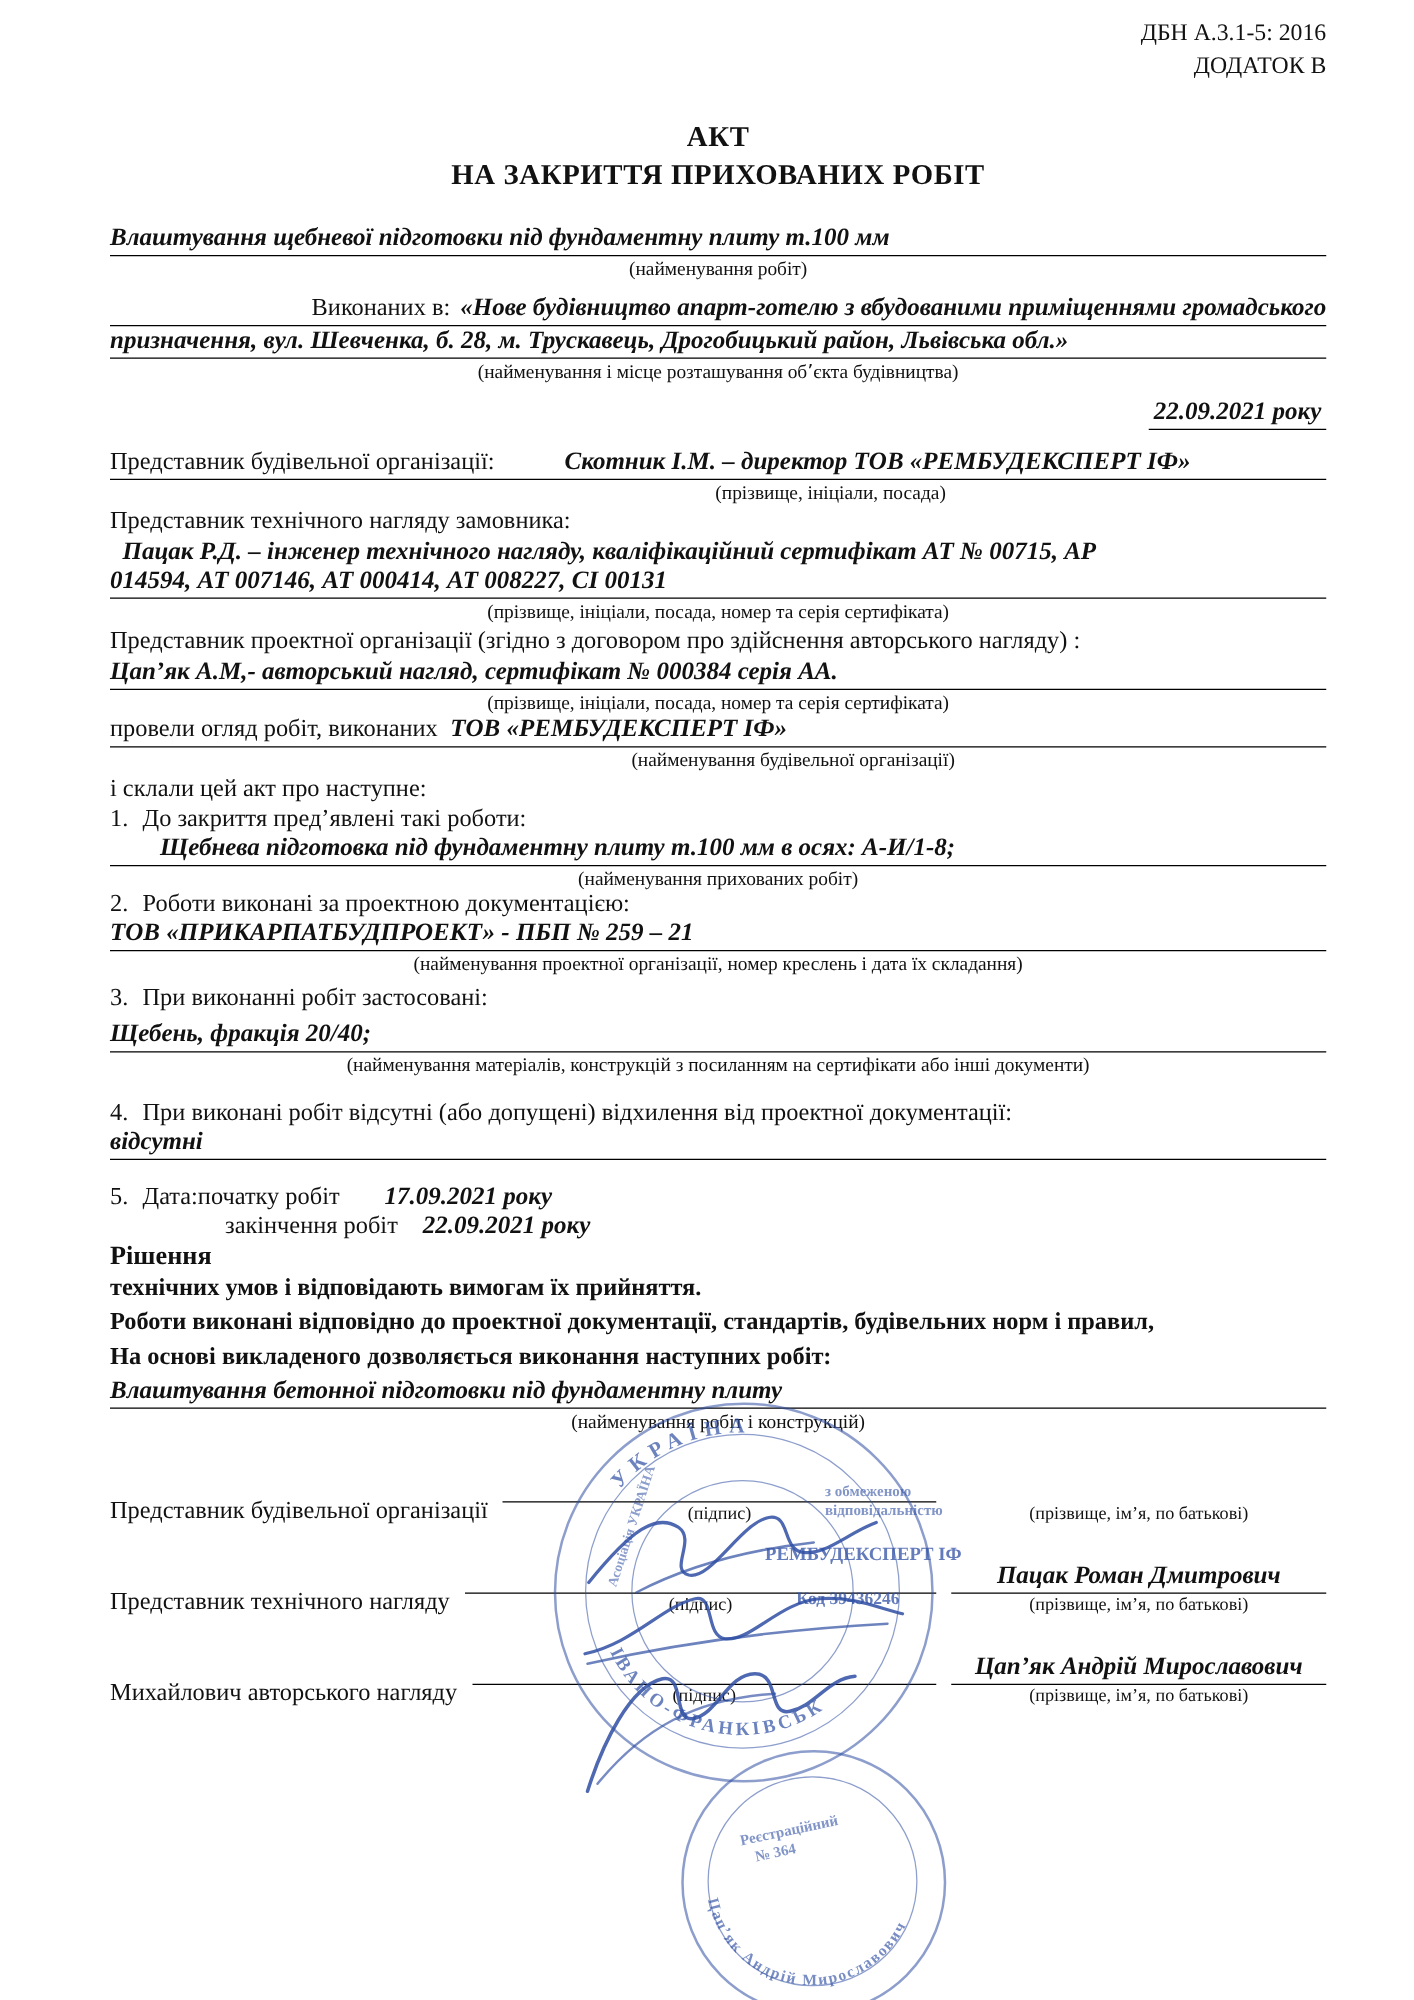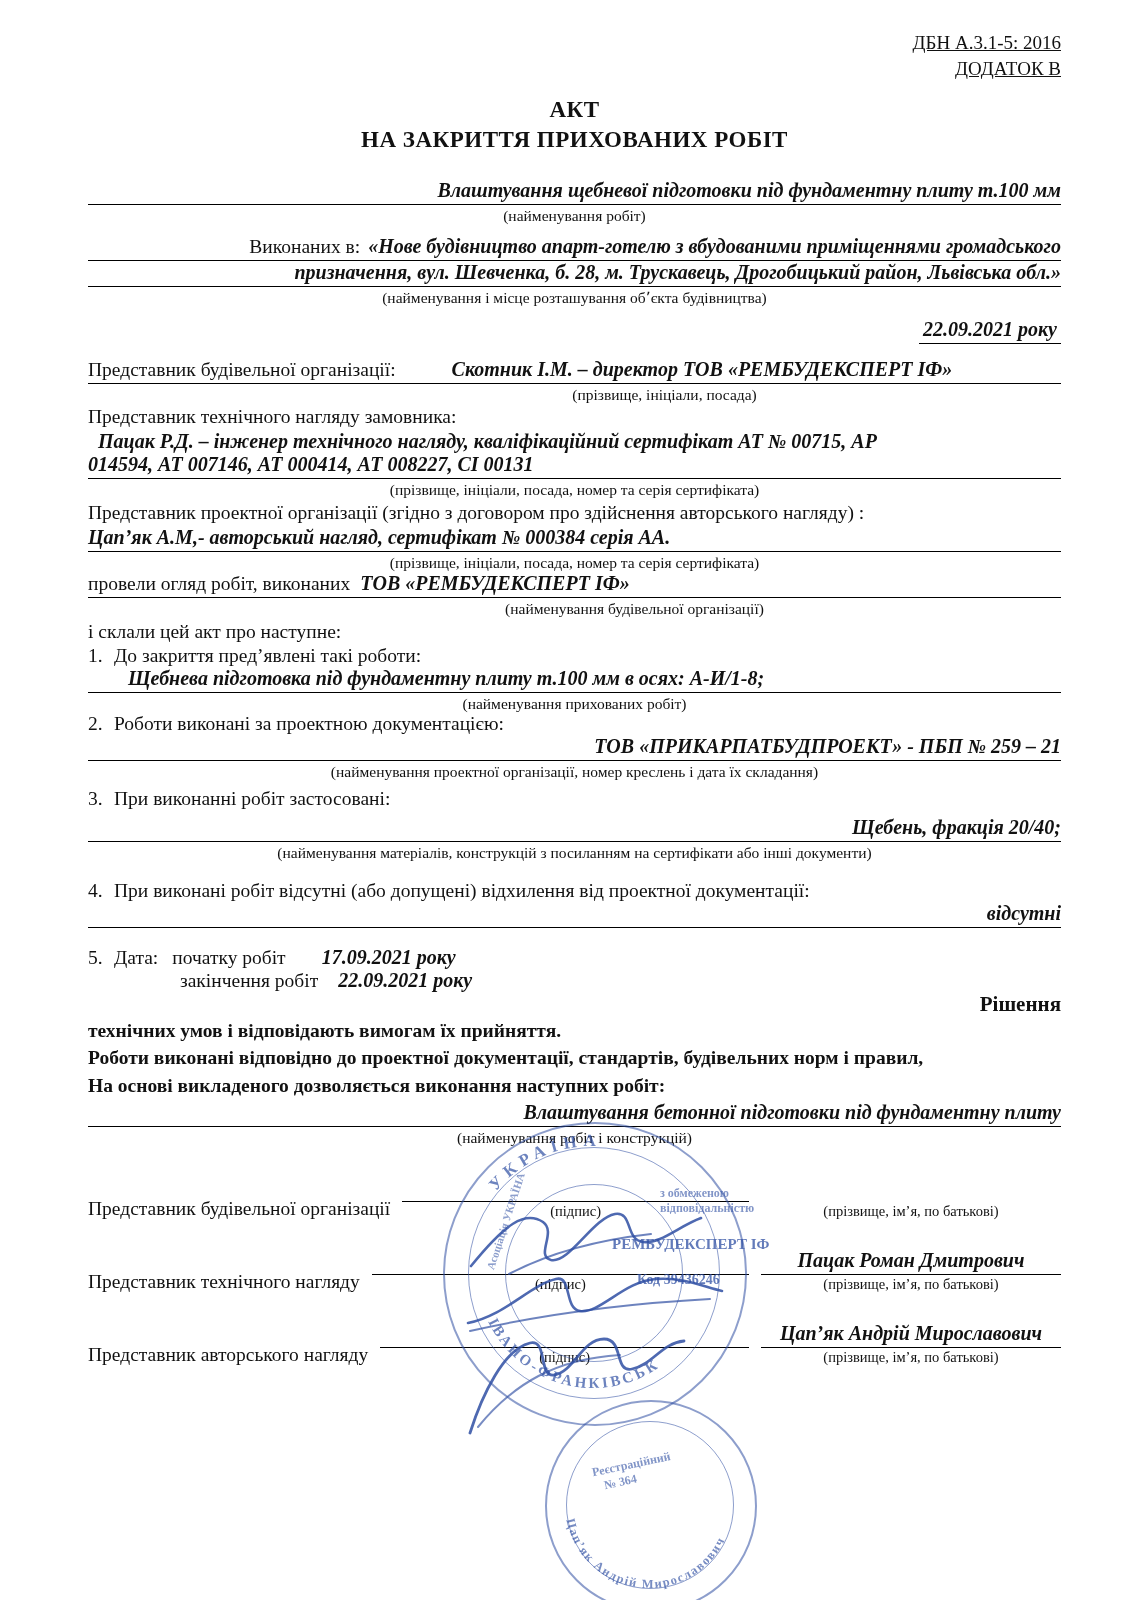--- a/index.html
+++ b/index.html
@@ -17,26 +17,25 @@
   }
   .page {
     position: relative;
     width: 1131px;
     height: 1600px;
     padding: 0;
     box-sizing: border-box;
   }
   .header-right {
     position: absolute;
-    top: 30px;
+    top: 14px;
     right: 70px;
     text-align: right;
     font-size: 19px;
     line-height: 1.35;
-    text-decoration: underline;
   }
   .content {
     position: absolute;
     left: 88px;
     right: 70px;
     top: 95px;
   }
   .title {
     text-align: center;
     font-weight: bold;
@@ -44,21 +43,21 @@
     letter-spacing: 0.5px;
     line-height: 1.3;
   }
   .title .l2 { letter-spacing: 0.5px; }
   .caption {
     text-align: center;
     font-size: 15.5px;
     line-height: 1.25;
     margin-top: 1px;
   }
-  .center { text-align: right; }
+  .center { text-align: left; }
   .right { text-align: right; }
   .t { font-size: 19.5px; line-height: 1.35; }
   .mt6 { margin-top: 6px; }
   .mt10 { margin-top: 10px; }
   .mt14 { margin-top: 14px; }
   .mt18 { margin-top: 18px; }
   .mt24 { margin-top: 24px; }
 
   .field-line {
     border-bottom: 1.4px solid #000;
@@ -256,21 +255,21 @@
         <span class="num">4.</span>
         <span>При виконані робіт відсутні (або допущені) відхилення від проектної документації:</span>
       </div>
       <div class="val field-line center">відсутні</div>
     </div>
 
     <div class="mt18">
       <div class="numlist-item">
         <span class="num">5.</span>
         <span>Дата:</span>
-        <span style="margin-left:14px;text-align:right;">початку робіт</span>
+        <span style="text-align:right;">початку робіт</span>
         <span class="val" style="margin-left:36px;">17.09.2021 року</span>
       </div>
       <div class="numlist-item">
         <span class="num"></span>
         <span style="margin-left:66px;">закінчення  робіт</span>
         <span class="val" style="margin-left:20px;">22.09.2021 року</span>
       </div>
     </div>
 
     <div>
@@ -301,21 +300,21 @@
           <div class="line-under"></div>
           <div class="cap">(підпис)</div>
         </div>
         <div class="sig-name">
           <span class="nm">Пацак Роман Дмитрович</span>
           <span class="cap">(прізвище, ім’я, по батькові)</span>
         </div>
       </div>
 
       <div class="sig-row">
-        <div class="sig-role">Представник авторського нагляду</div>
+        <div class="sig-role">Михайлович авторського нагляду</div>
         <div class="sig-mid">
           <div class="line-under"></div>
           <div class="cap">(підпис)</div>
         </div>
         <div class="sig-name">
           <span class="nm">Цап’як Андрій Мирославович</span>
           <span class="cap">(прізвище, ім’я, по батькові)</span>
         </div>
       </div>
 

